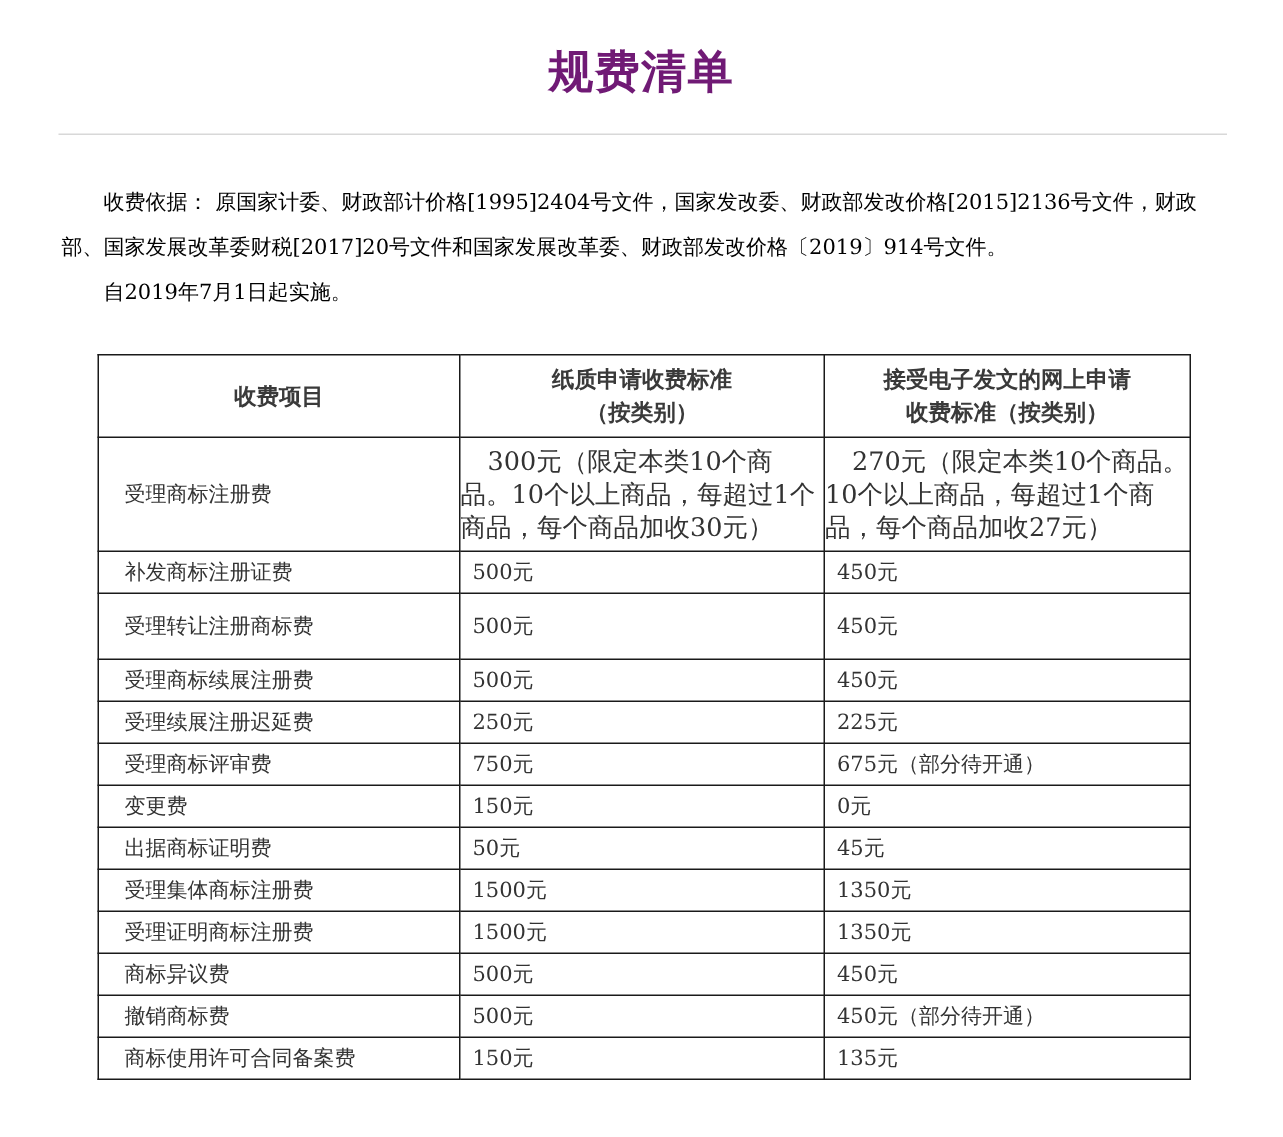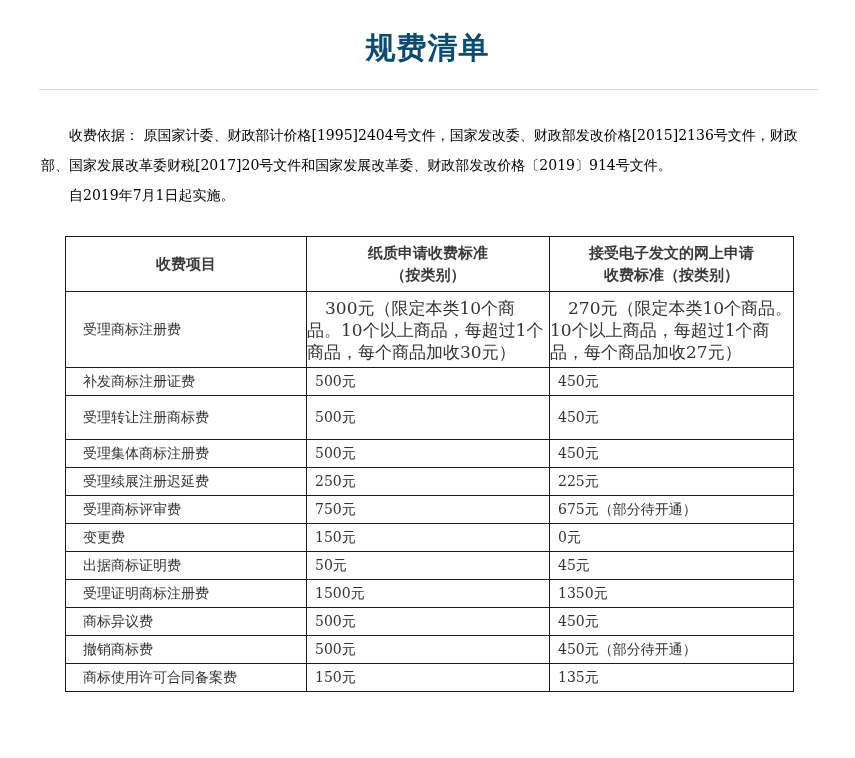--- a/index.html
+++ b/index.html
@@ -3,21 +3,21 @@
 <meta charset="utf-8">
 <style>
   html, body { margin: 0; padding: 0; background: #ffffff; }
   body {
     width: 855px; height: 758px; position: relative; overflow: hidden;
     font-family: "DejaVu Sans", "Liberation Sans", sans-serif;
     color: #333333;
   }
   .page-title {
     position: absolute; left: 0; top: 28px; width: 855px;
-    text-align: center; font-size: 30px; font-weight: bold; color: #0c4a6e;
+    text-align: center; font-size: 30px; font-weight: bold; color: #701a75;
     letter-spacing: 1px;
   }
   .divider {
     position: absolute; left: 39px; top: 89px; width: 779px; height: 0;
     border-top: 1px solid #d8d8d8;
   }
   .intro {
     position: absolute; left: 41px; top: 120px; width: 775px;
     font-size: 14px; line-height: 30px; color: #000000;
     font-family: "DejaVu Serif", "Liberation Serif", serif;
@@ -88,21 +88,21 @@
       <td class="item">补发商标注册证费</td>
       <td class="val">500元</td>
       <td class="val">450元</td>
     </tr>
     <tr class="h-double">
       <td class="item">受理转让注册商标费</td>
       <td class="val">500元</td>
       <td class="val">450元</td>
     </tr>
     <tr class="h-single">
-      <td class="item">受理集体商标注册费</td>
+      <td class="item">受理商标续展注册费</td>
       <td class="val">500元</td>
       <td class="val">450元</td>
     </tr>
     <tr class="h-single">
       <td class="item">受理续展注册迟延费</td>
       <td class="val">250元</td>
       <td class="val">225元</td>
     </tr>
     <tr class="h-single">
       <td class="item">受理商标评审费</td>
@@ -111,20 +111,25 @@
     </tr>
     <tr class="h-single">
       <td class="item">变更费</td>
       <td class="val">150元</td>
       <td class="val">0元</td>
     </tr>
     <tr class="h-single">
       <td class="item">出据商标证明费</td>
       <td class="val">50元</td>
       <td class="val">45元</td>
+    </tr>
+    <tr class="h-single">
+      <td class="item">受理集体商标注册费</td>
+      <td class="val">1500元</td>
+      <td class="val">1350元</td>
     </tr>
     <tr class="h-single">
       <td class="item">受理证明商标注册费</td>
       <td class="val">1500元</td>
       <td class="val">1350元</td>
     </tr>
     <tr class="h-single">
       <td class="item">商标异议费</td>
       <td class="val">500元</td>
       <td class="val">450元</td>

